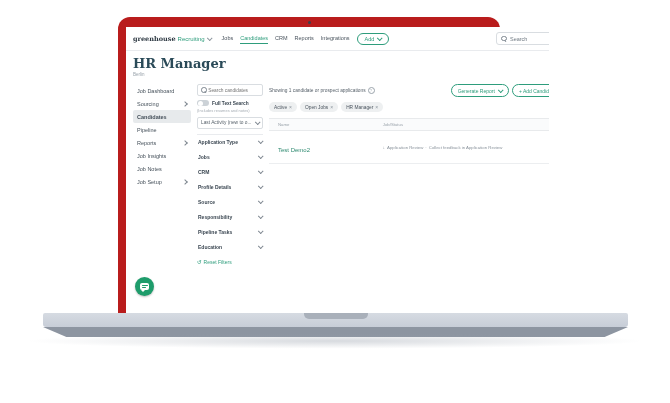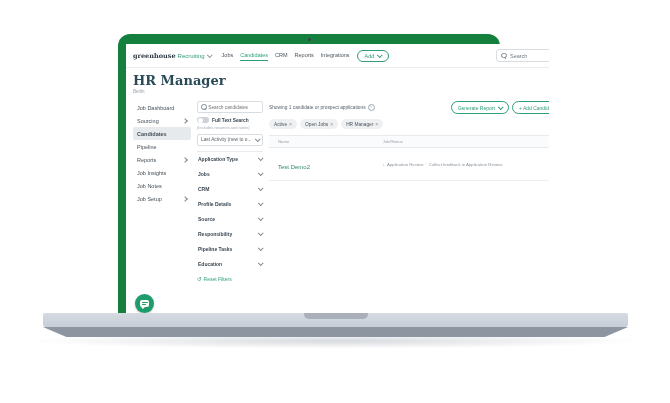--- a/index.html
+++ b/index.html
@@ -1,21 +1,21 @@
 <!DOCTYPE html>
 <html><head>
 <meta charset="utf-8">
 <style>
   html,body{margin:0;padding:0;background:#ffffff;}
   body{width:670px;height:403px;position:relative;overflow:hidden;
        font-family:"Liberation Sans",sans-serif;-webkit-font-smoothing:antialiased;}
 
   
-  .laptop-bezel{position:absolute;left:118px;top:34px;width:382px;height:296px;
-    background:#15803d;border-radius:12px 12px 0 0;}
+  .laptop-bezel{position:absolute;left:118px;top:17px;width:382px;height:296px;
+    background:#b91c1c;border-radius:12px 12px 0 0;}
   .webcam{position:absolute;left:50%;top:4px;width:3px;height:3px;margin-left:-1px;
     border-radius:50%;background:#39414c;}
   .screen{position:absolute;left:8px;top:10px;width:423px;height:286px;
     background:#ffffff;overflow:hidden;}
   .base-deck{position:absolute;left:43px;top:313px;width:585px;height:14px;
     background:linear-gradient(#d6dbe2,#c7cdd7);border-radius:2px 2px 3px 3px;}
   .base-notch{position:absolute;left:50%;top:0;width:64px;height:6px;margin-left:-32px;
     background:#a9b0ba;border-radius:0 0 5px 5px;}
   .base-under{position:absolute;left:43px;top:327px;width:585px;height:10px;
     background:#8d95a1;clip-path:polygon(0 0,100% 0,96% 100%,4% 100%);}

